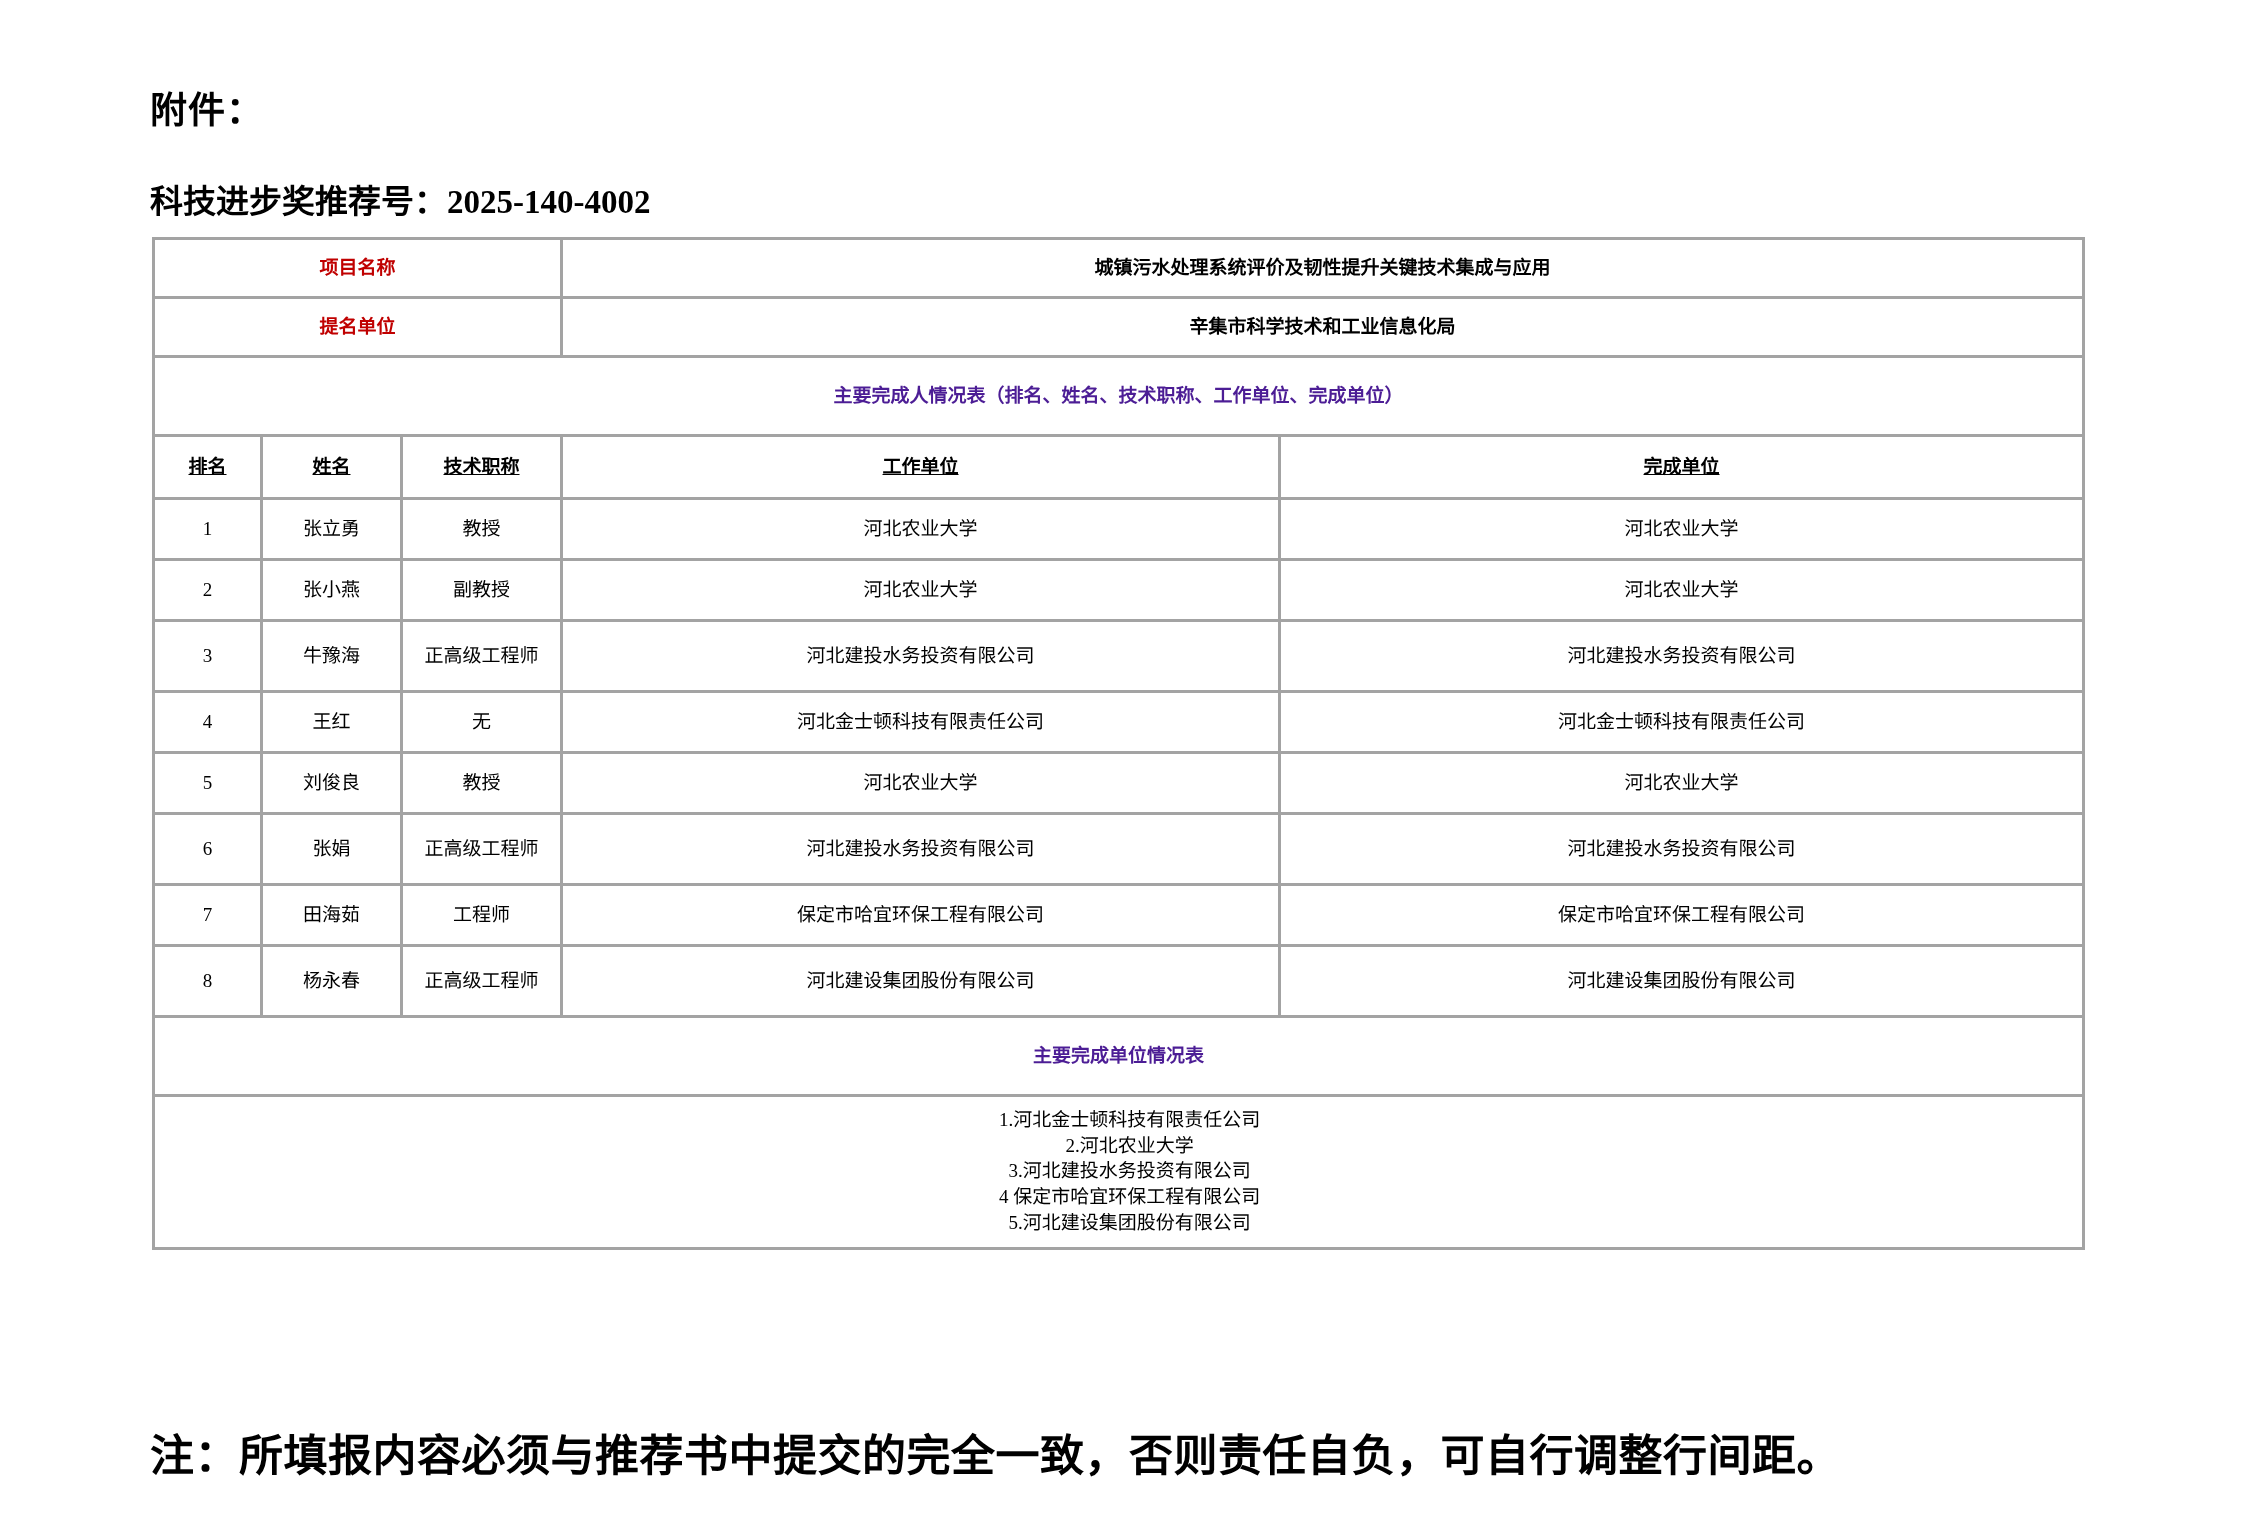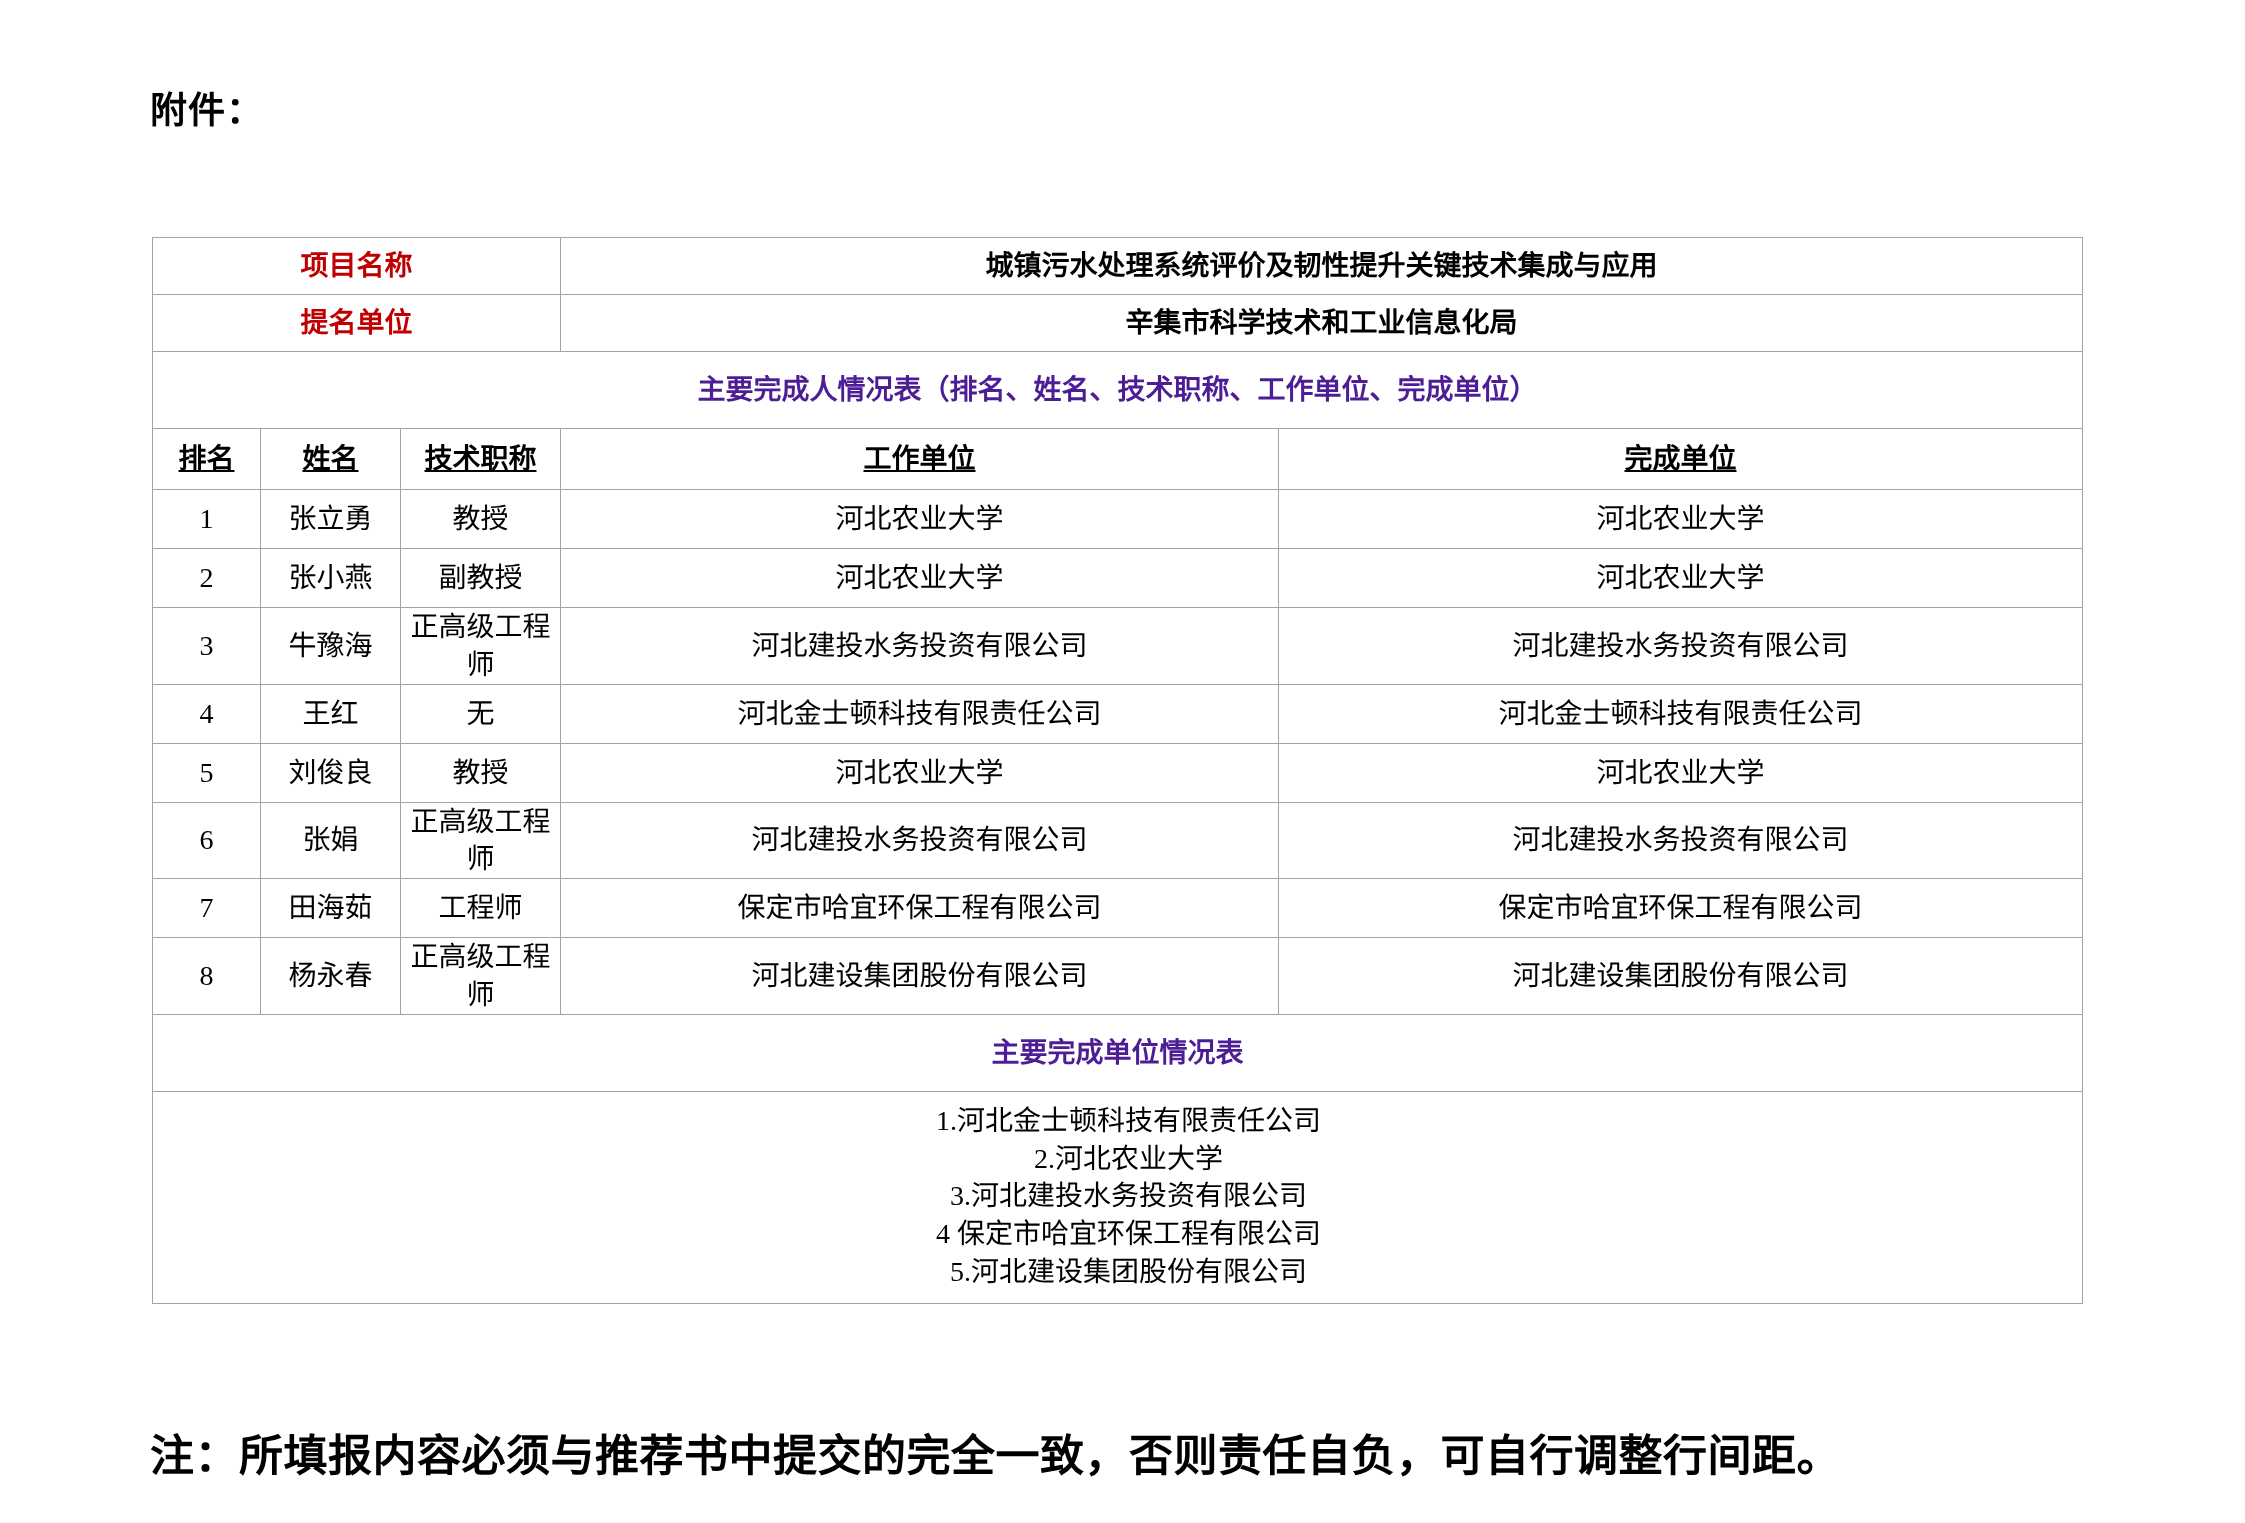--- a/index.html
+++ b/index.html
@@ -41,23 +41,23 @@
   }
   table.doc-table {
     position: absolute;
     left: 152px;
     top: 237px;
     width: 1930px;
     border-collapse: collapse;
     table-layout: fixed;
   }
   table.doc-table td {
-    border: 1px solid #a3a3a3;
+    border: 3px solid #a3a3a3;
     padding: 0;
-    font-size: 28px;
+    font-size: 19px;
     line-height: 1.35;
     vertical-align: middle;
     text-align: center;
     margin-left: 44px;
   }
   .h-label {
     color: #c00000;
     font-weight: bold;
     font-size: 28px;
     height: 56px;
@@ -109,20 +109,23 @@
   .w-work { width: 718px; }
   .w-done { width: 804px; }
 </style>
 </head>
 <body>
 
 <div class="page">
 
   <div class="attachment-label">附件：</div>
 
+  <div class="rec-line">
+    <span>科技进步奖推荐号：</span><span class="num">2025-140-4002</span>
+  </div>
 
   <table class="doc-table">
     <colgroup>
       <col class="w-rank">
       <col class="w-name">
       <col class="w-title">
       <col class="w-work">
       <col class="w-done">
     </colgroup>
     <tbody>

